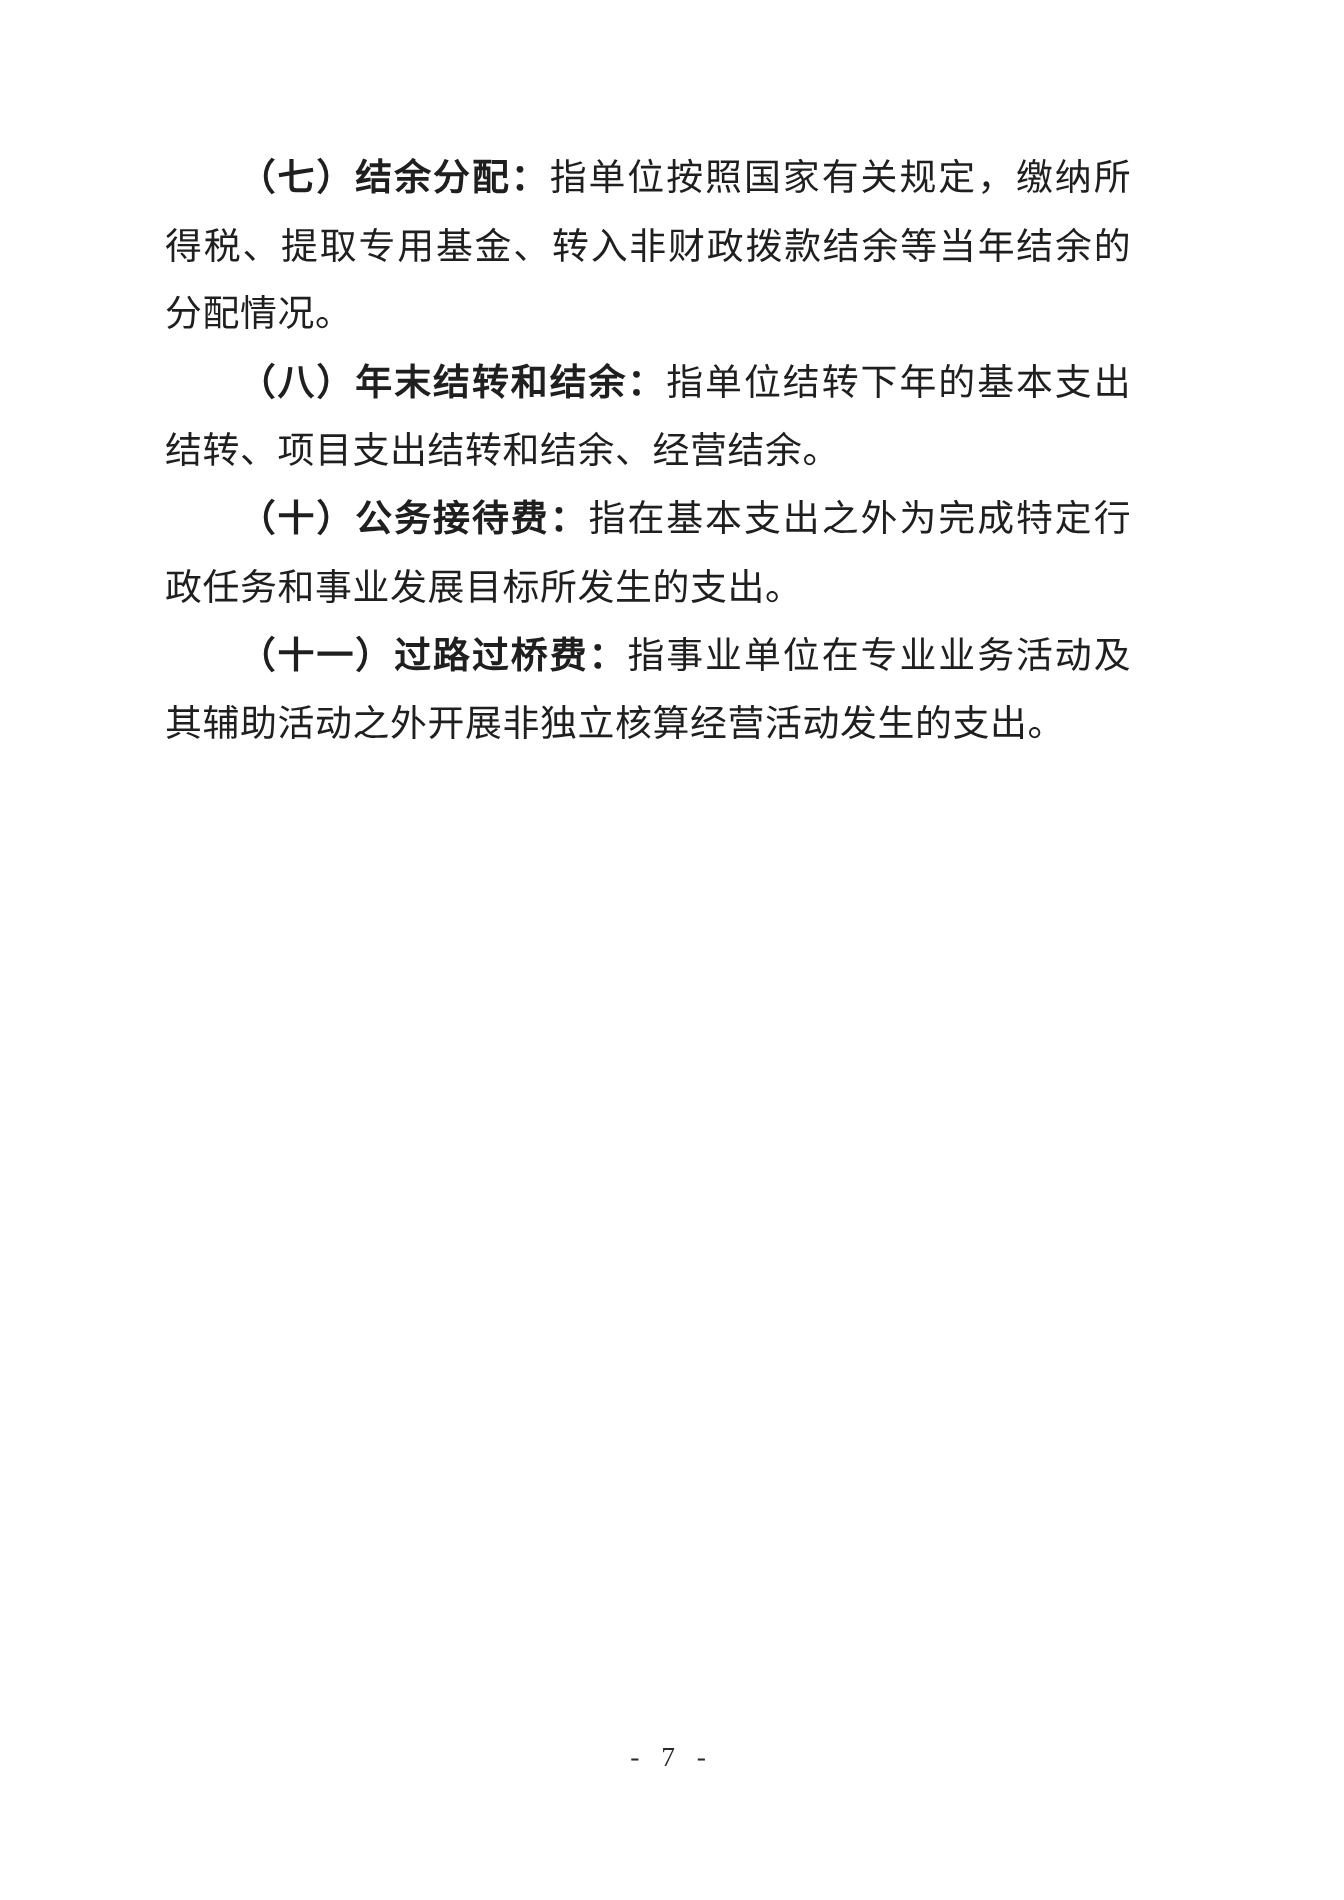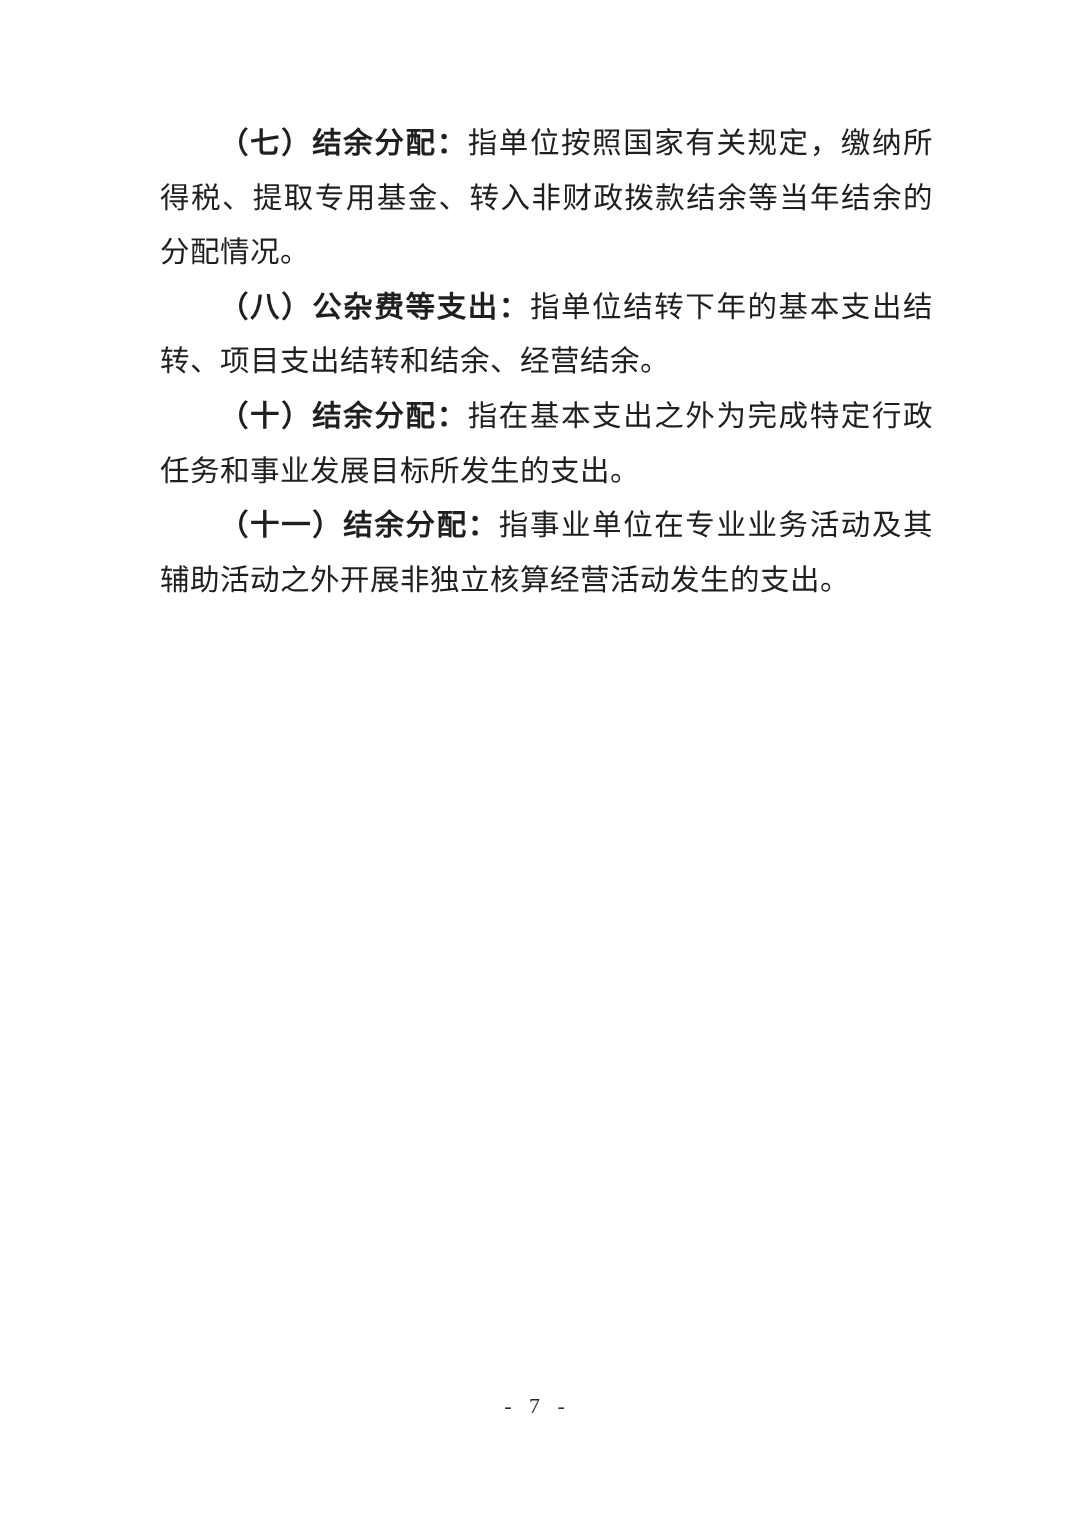--- a/index.html
+++ b/index.html
@@ -15,21 +15,21 @@
     font-family: "Liberation Serif", "DejaVu Serif", serif;
     color: #1f1f1f;
   }
   .page {
     position: absolute;
     inset: 0;
     background: #ffffff;
   }
   .doc-text {
     position: absolute;
-    left: 160px;
+    left: 132px;
     top: 116px;
     width: 773px;
     font-size: 29.5px;
     line-height: 54.6px;
     text-align: justify;
     text-justify: inter-ideograph;
     letter-spacing: 0.5px;
   }
   .doc-text p {
     margin: 0;
@@ -57,30 +57,30 @@
 
 <div class="page">
 
   <div class="doc-text">
 
     <p>
       <span class="para-head">（七）结余分配：</span><span class="para-body">指单位按照国家有关规定，缴纳所得税、提取专用基金、转入非财政拨款结余等当年结余的分配情况。</span>
     </p>
 
     <p>
-      <span class="para-head">（八）公杂费等支出：</span><span class="para-body">指单位结转下年的基本支出结转、项目支出结转和结余、经营结余。</span>
+      <span class="para-head">（八）年末结转和结余：</span><span class="para-body">指单位结转下年的基本支出结转、项目支出结转和结余、经营结余。</span>
     </p>
 
 
     <p>
-      <span class="para-head">（十）结余分配：</span><span class="para-body">指在基本支出之外为完成特定行政任务和事业发展目标所发生的支出。</span>
+      <span class="para-head">（十）公务接待费：</span><span class="para-body">指在基本支出之外为完成特定行政任务和事业发展目标所发生的支出。</span>
     </p>
 
     <p>
-      <span class="para-head">（十一）结余分配：</span><span class="para-body">指事业单位在专业业务活动及其辅助活动之外开展非独立核算经营活动发生的支出。</span>
+      <span class="para-head">（十一）过路过桥费：</span><span class="para-body">指事业单位在专业业务活动及其辅助活动之外开展非独立核算经营活动发生的支出。</span>
     </p>
 
 
   </div>
 
   <div class="page-number">- 7 -</div>
 
 </div>
 
 </body></html>

